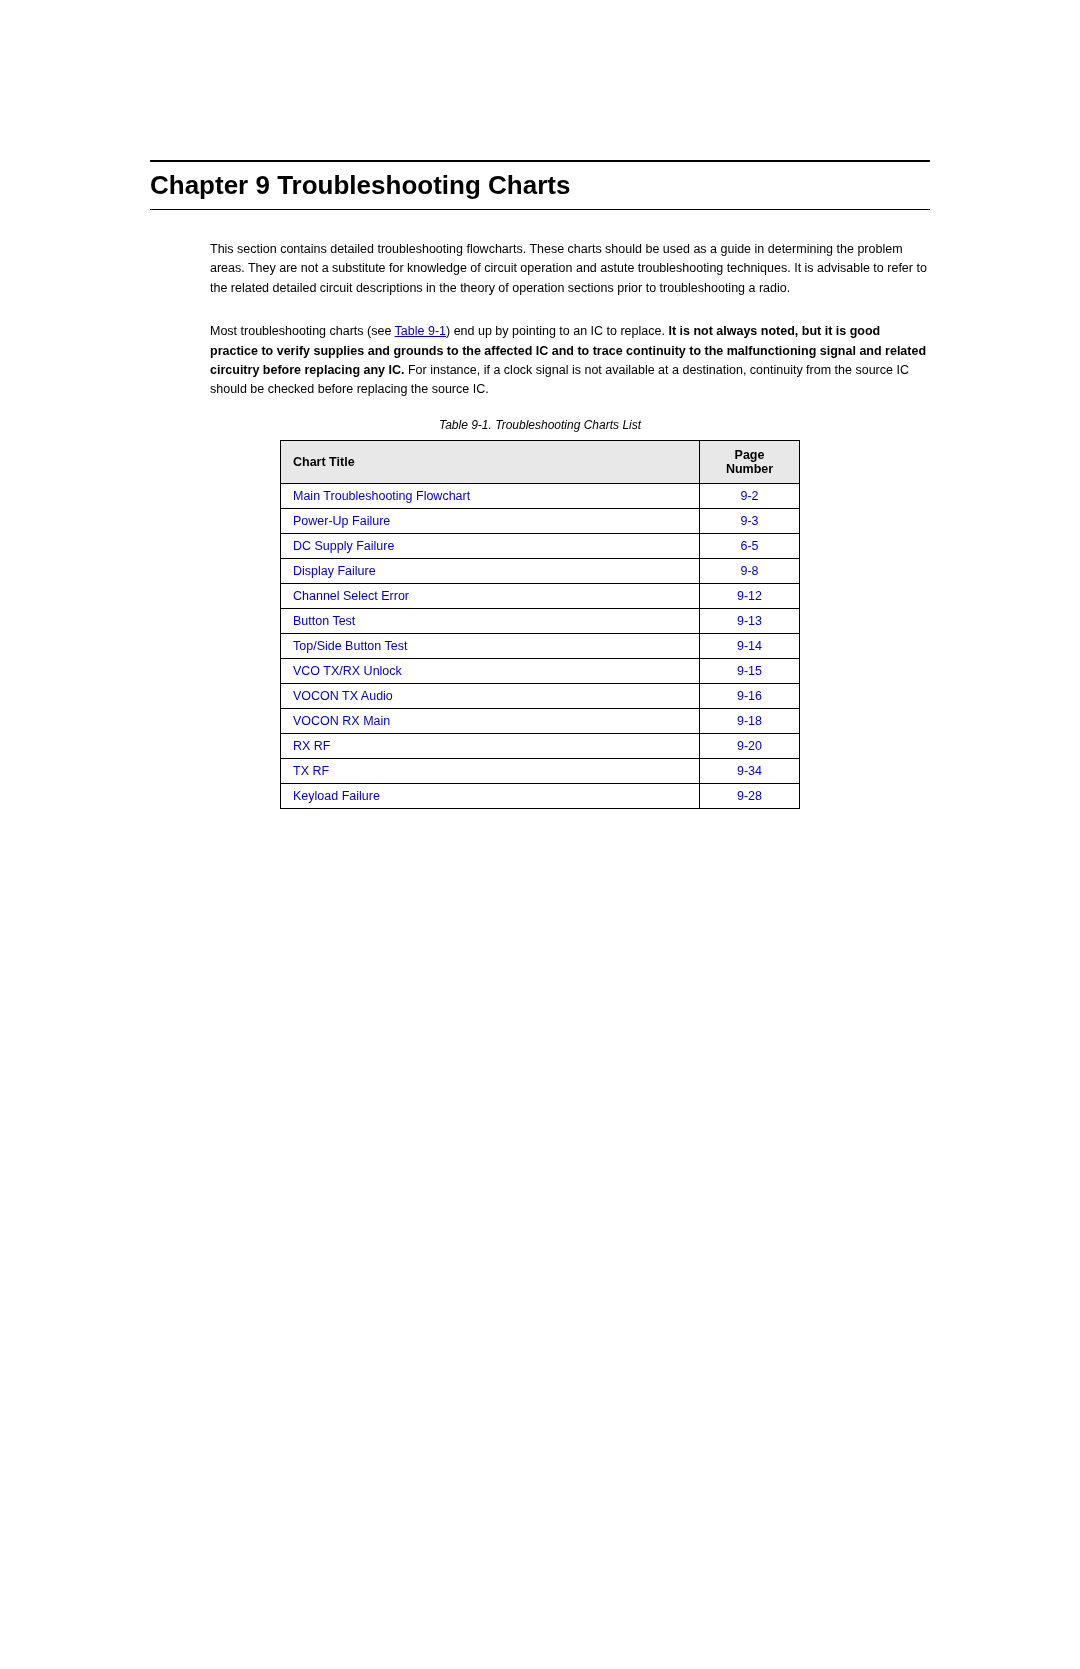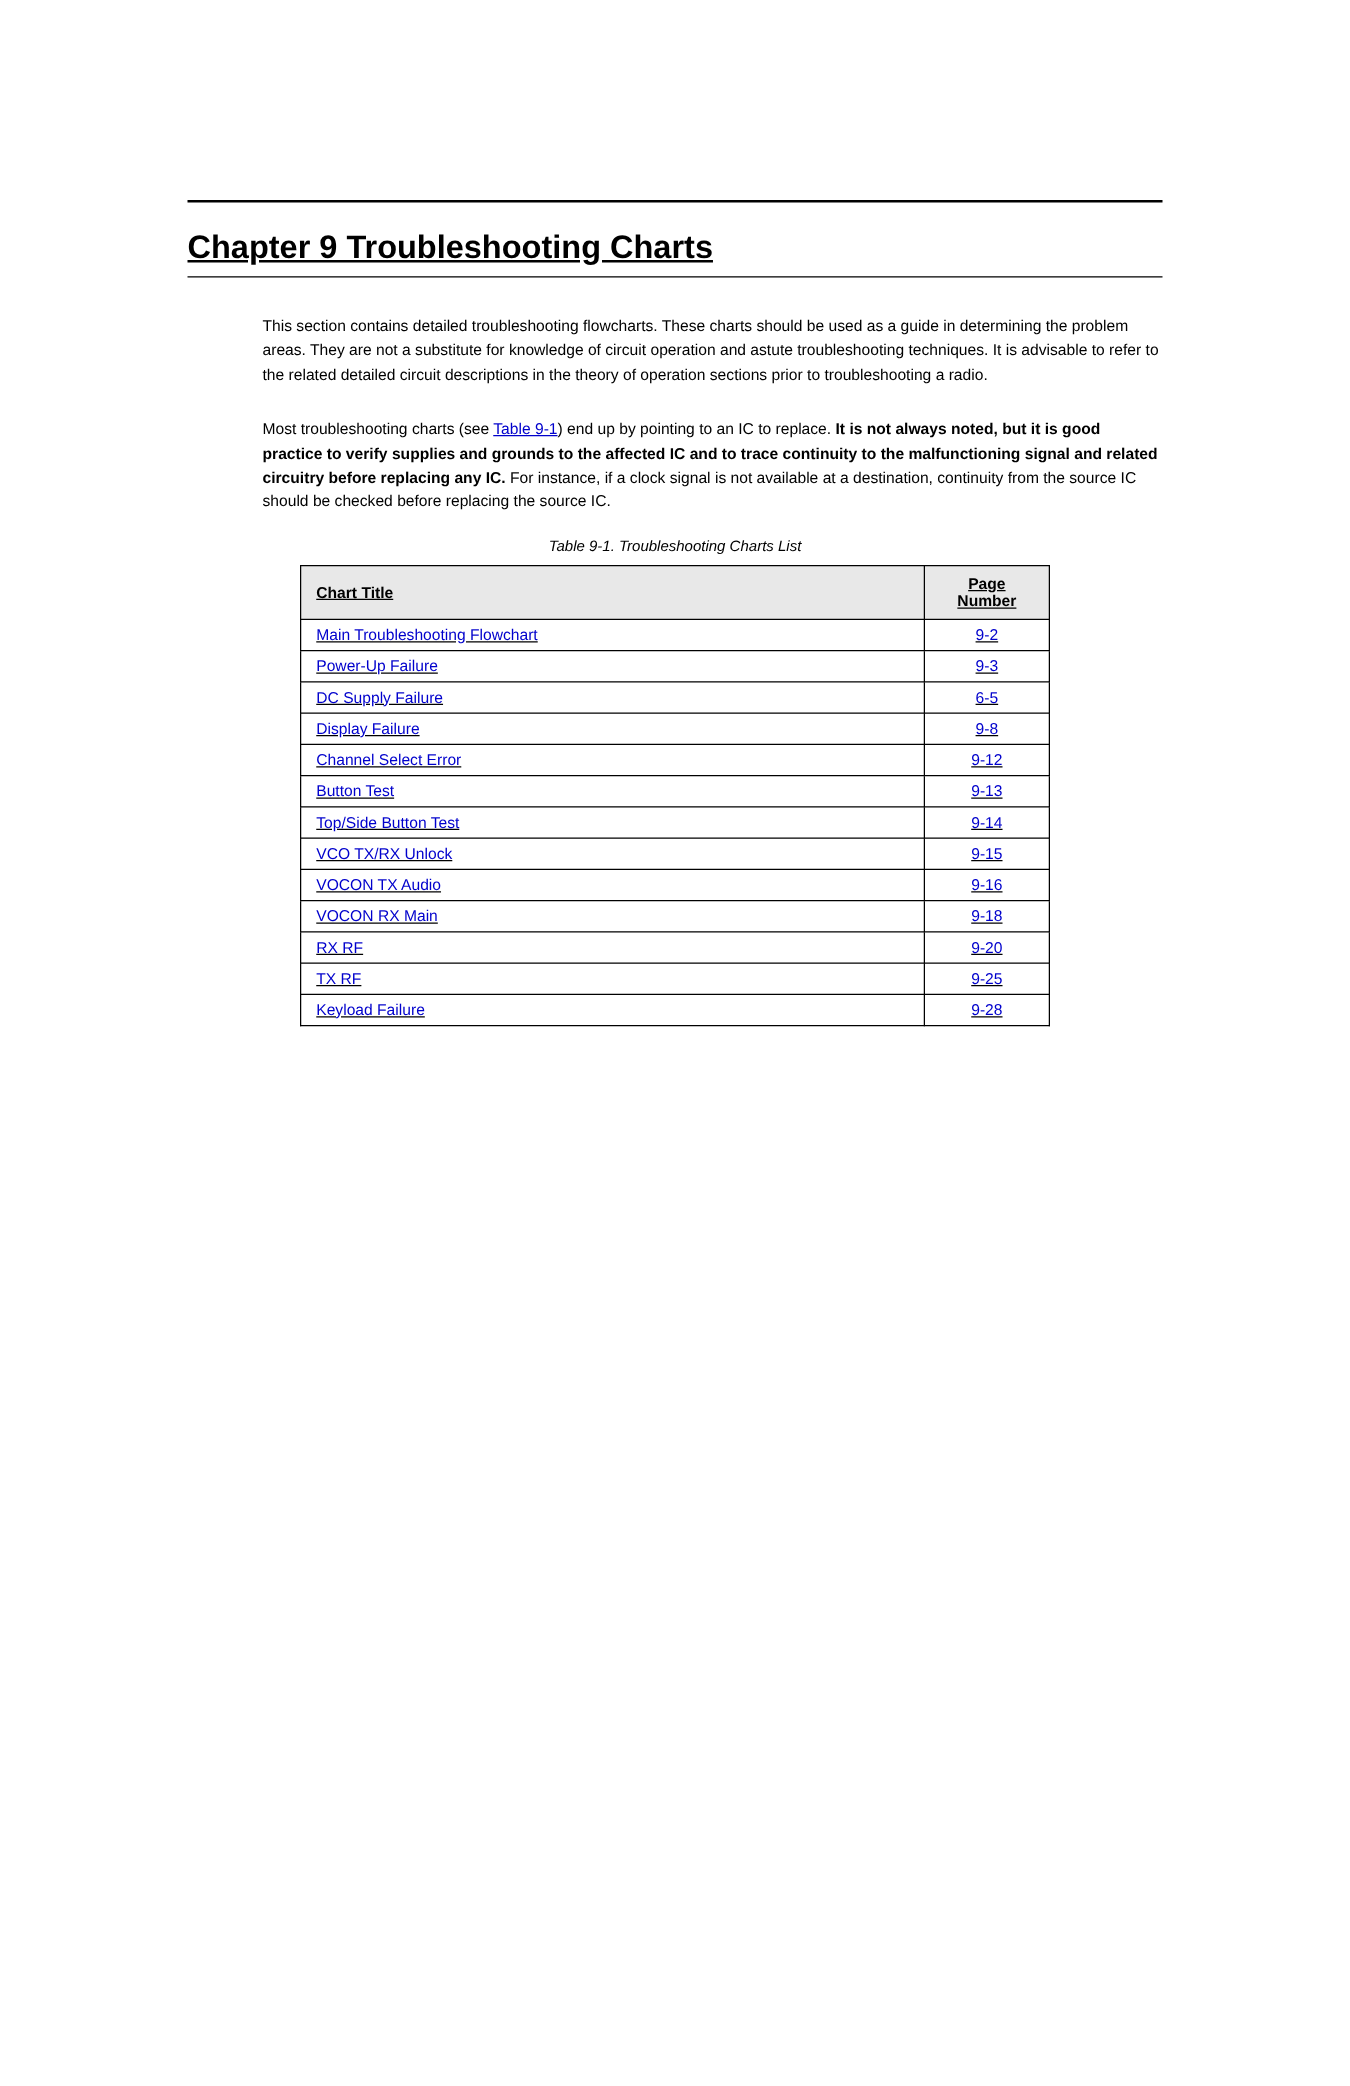--- a/index.html
+++ b/index.html
@@ -30,25 +30,24 @@
       margin: 0 auto;
       border: none;
       border-top: 2px solid #000;
       margin-top: 160px;
       margin-bottom: 0;
     }
 
     .chapter-header {
       width: 780px;
       margin: 0 auto;
-      padding-top: 20px;
+      padding-top: 8px;
       padding-bottom: 8px;
       border-bottom: 1px solid #000;
       margin-bottom: 30px;
-      text-decoration: underline;
     }
 
     .chapter-title {
       font-size: 26px;
       font-weight: bold;
       color: #000000;
     }
 
     .content-area {
       width: 780px;
@@ -89,25 +88,24 @@
       margin-bottom: 8px;
       color: #000;
     }
 
     .table-caption em {
       font-style: italic;
       font-weight: normal;
     }
 
     .troubleshooting-table {
-      width: 600px;
+      width: 520px;
       margin: 0 auto;
       border-collapse: collapse;
       border: 1px solid #000;
-      text-decoration: underline;
     }
 
     .troubleshooting-table th {
       background: #e8e8e8;
       border: 1px solid #000;
       padding: 7px 12px;
       font-size: 12.5px;
       font-weight: bold;
       color: #000;
       text-align: left;
@@ -211,21 +209,21 @@
           <tr>
             <td class="chart-title-cell"><a href="#">VOCON RX Main</a></td>
             <td class="page-num-cell"><a href="#">9-18</a></td>
           </tr>
           <tr>
             <td class="chart-title-cell"><a href="#">RX RF</a></td>
             <td class="page-num-cell"><a href="#">9-20</a></td>
           </tr>
           <tr>
             <td class="chart-title-cell"><a href="#">TX RF</a></td>
-            <td class="page-num-cell"><a href="#">9-25</a></td>
+            <td class="page-num-cell"><a href="#">9-34</a></td>
           </tr>
           <tr>
             <td class="chart-title-cell"><a href="#">Keyload Failure</a></td>
             <td class="page-num-cell"><a href="#">9-28</a></td>
           </tr>
         </tbody>
     </table>
 
   </div>
 

